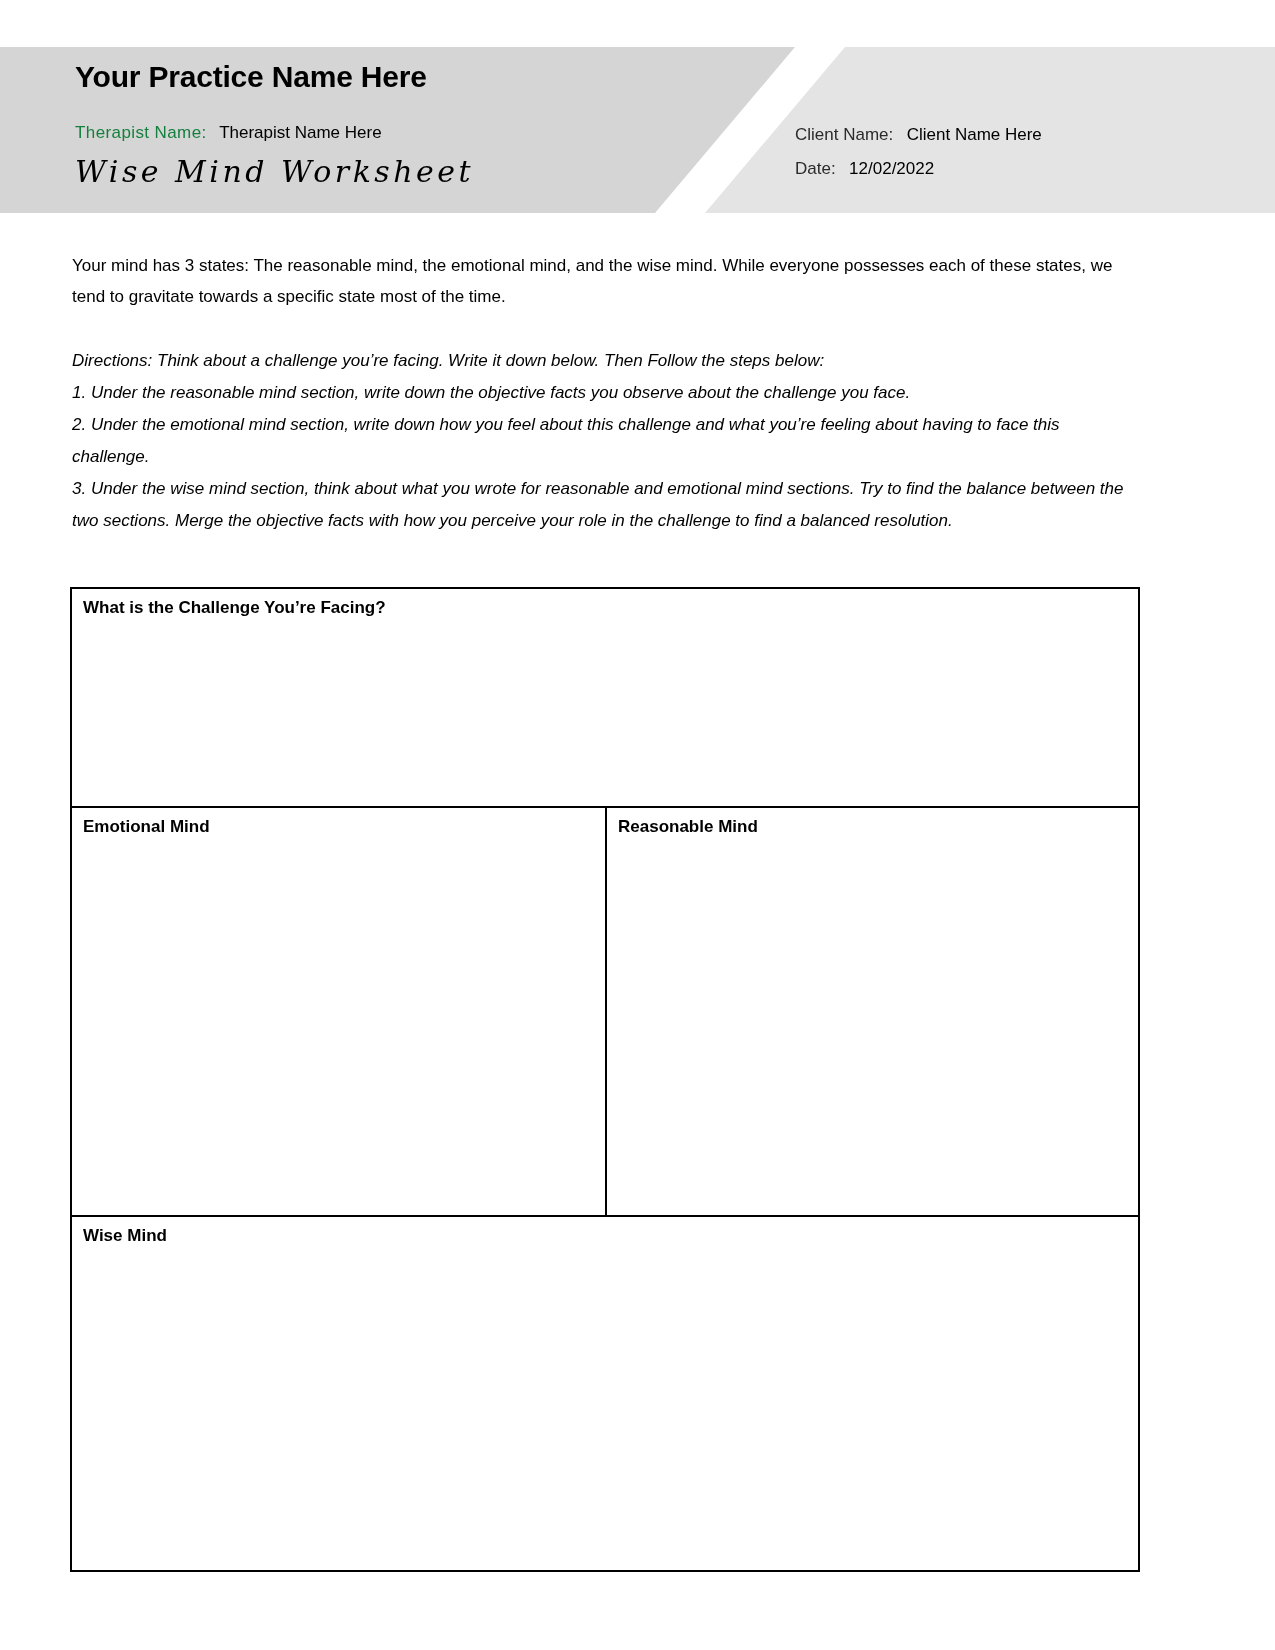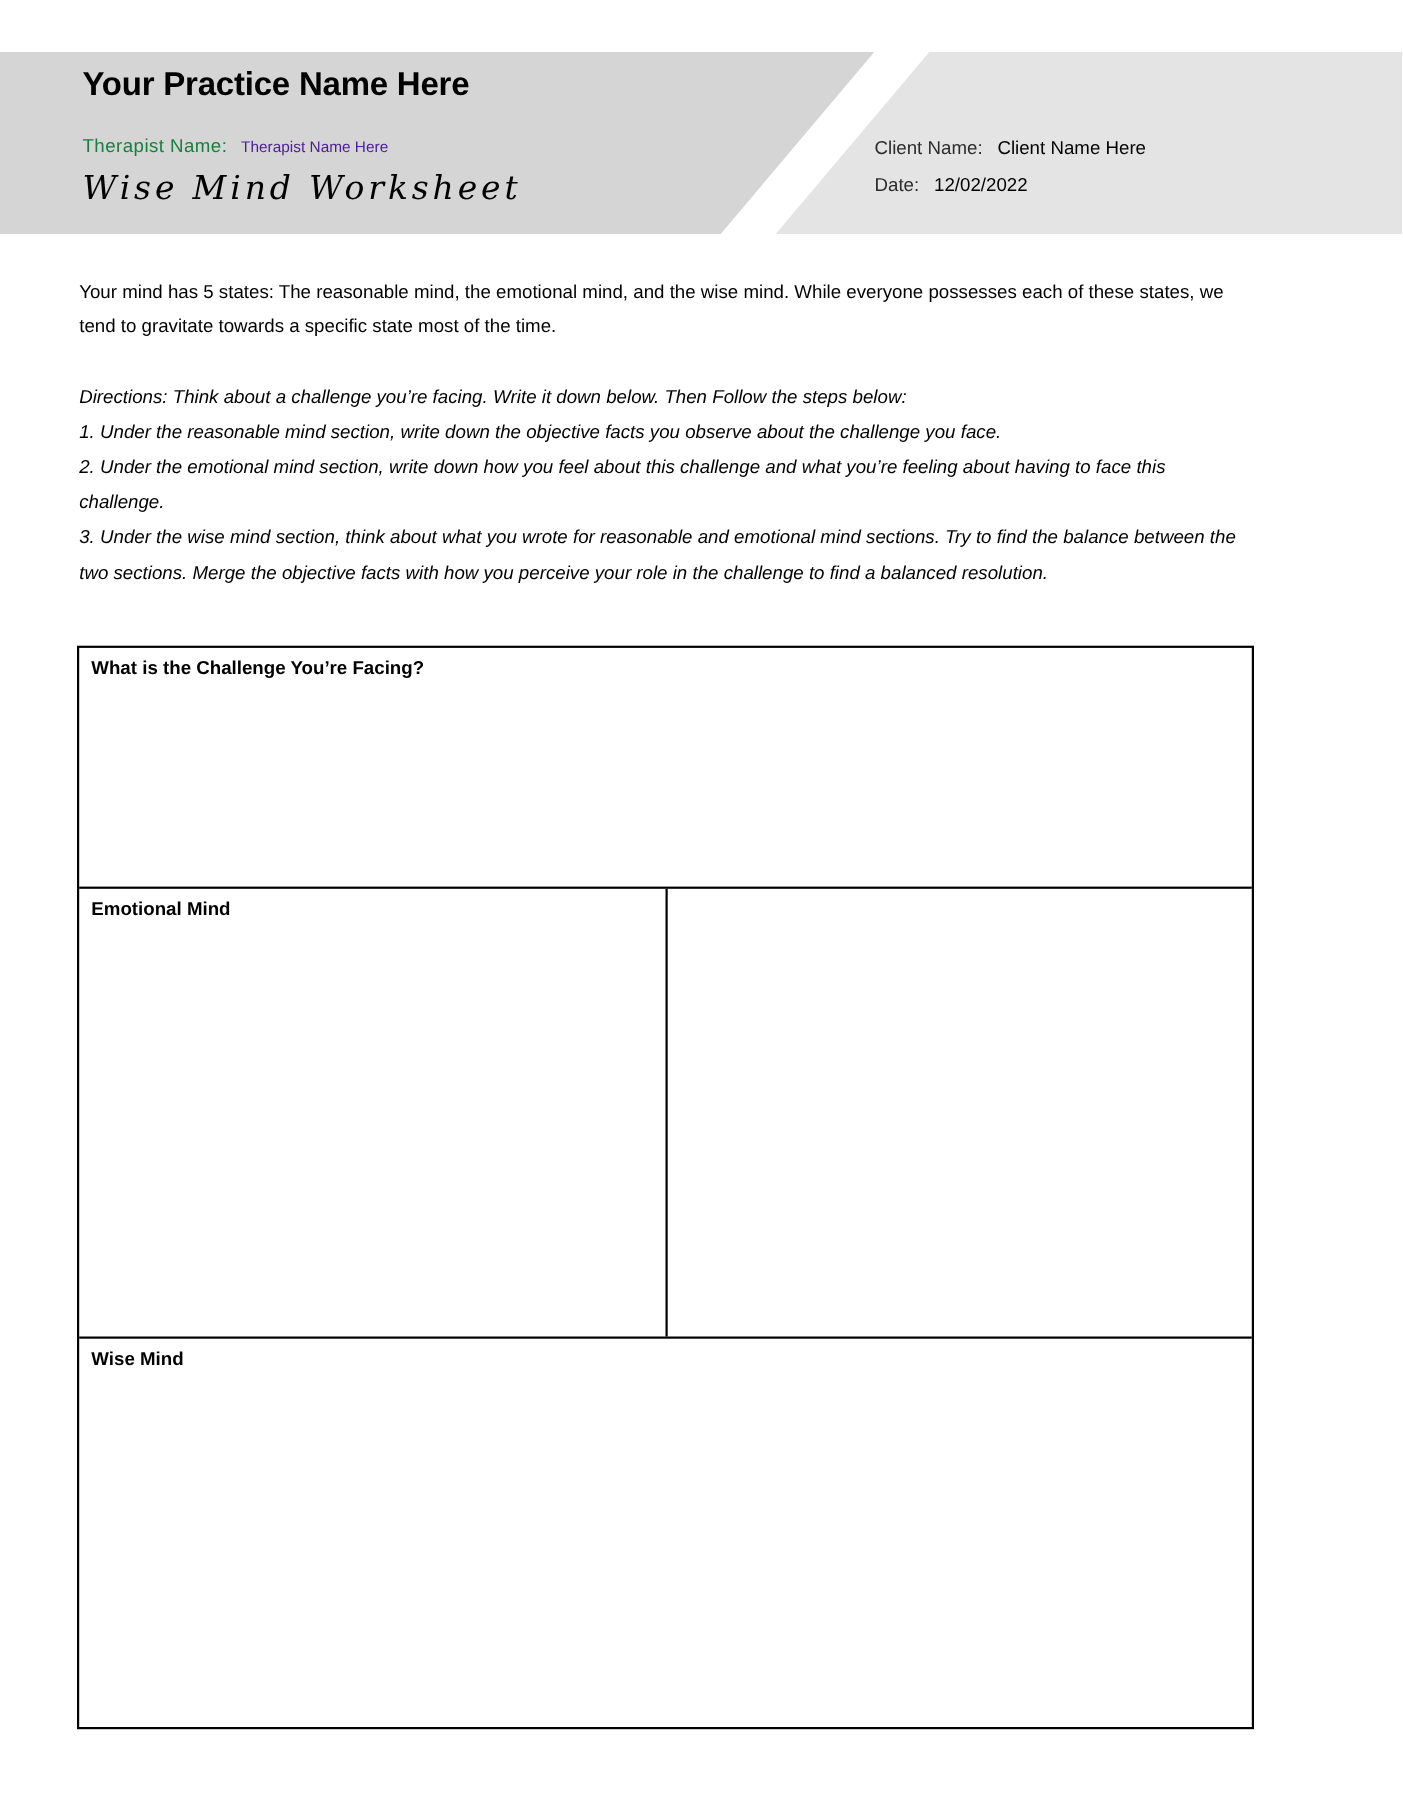--- a/index.html
+++ b/index.html
@@ -60,22 +60,22 @@
     left: 75px;
     top: 76px;
     white-space: nowrap;
   }
   .therapist-label {
     font-size: 17px;
     color: #15803d;
     letter-spacing: 0.4px;
   }
   .therapist-value {
-    font-size: 14px;
-    color: #4c1d95;
+    font-size: 17px;
+    color: #000000;
     margin-left: 8px;
   }
   .worksheet-title {
     position: absolute;
     left: 75px;
     top: 107px;
     font-family: "DejaVu Serif", serif;
     font-style: italic;
     font-size: 30px;
     letter-spacing: 3.5px;
@@ -208,38 +208,41 @@
     <span class="field-label">Client Name:</span>
     <span class="field-value">Client Name Here</span>
   </div>
 
   <div class="date-row">
     <span class="field-label">Date:</span>
     <span class="field-value">12/02/2022</span>
   </div>
 </div>
 
-<div class="intro">Your mind has 5 states: The reasonable mind, the emotional mind, and the wise mind. While everyone possesses each of these states, we tend to gravitate towards a specific state most of the time.</div>
+<div class="intro">Your mind has 3 states: The reasonable mind, the emotional mind, and the wise mind. While everyone possesses each of these states, we tend to gravitate towards a specific state most of the time.</div>
 
 <div class="directions">
   <p>Directions: Think about a challenge you’re facing. Write it down below. Then Follow the steps below:</p>
   <p>1. Under the reasonable mind section, write down the objective facts you observe about the challenge you face.</p>
   <p>2. Under the emotional mind section, write down how you feel about this challenge and what you’re feeling about having to face this challenge.</p>
   <p>3. Under the wise mind section, think about what you wrote for reasonable and emotional mind sections. Try to find the balance between the two sections. Merge the objective facts with how you perceive your role in the challenge to find a balanced resolution.</p>
 </div>
 
 <div class="worksheet-table">
 
   <div class="cell-challenge">
     <div class="cell-heading">What is the Challenge You’re Facing?</div>
   </div>
 
   <div class="row-middle">
     <div class="cell-emotional">
       <div class="cell-heading">Emotional Mind</div>
     </div>
+    <div class="cell-reasonable">
+      <div class="cell-heading">Reasonable Mind</div>
+    </div>
   </div>
 
   <div class="cell-wise">
     <div class="cell-heading">Wise Mind</div>
   </div>
 
 </div>
 
 </body></html>

